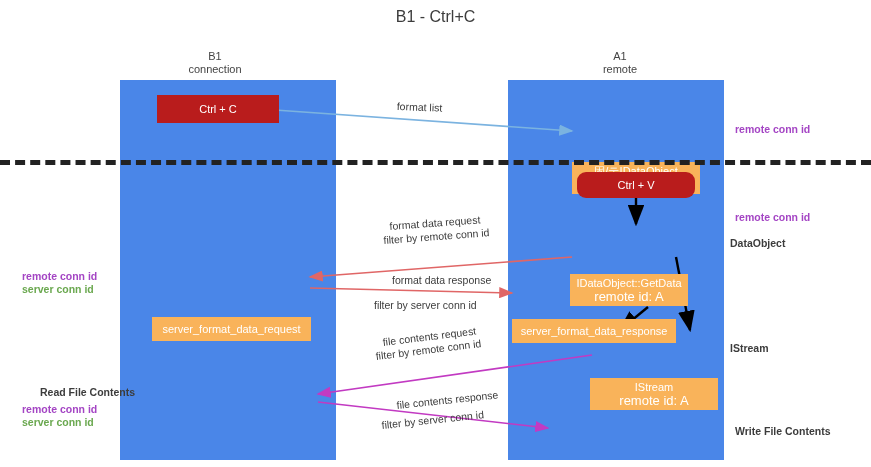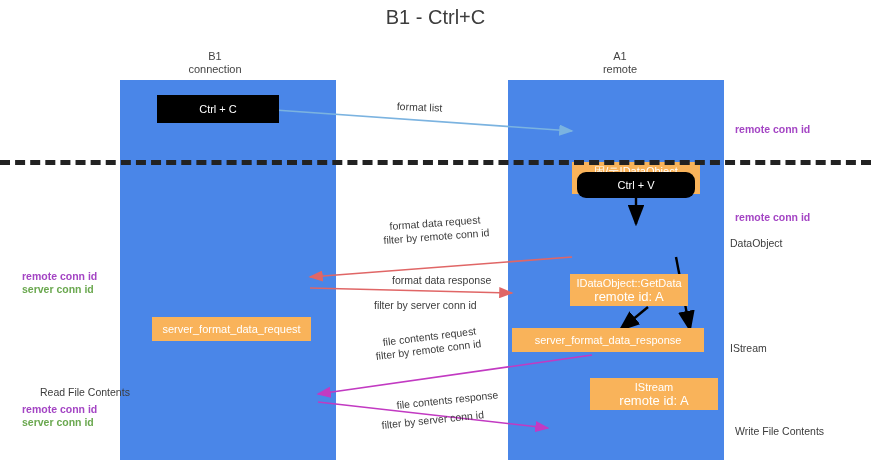--- a/index.html
+++ b/index.html
@@ -35,47 +35,48 @@
     flex-direction: column;
     align-items: center;
     justify-content: center;
     color: #ffffff;
     font-size: 11px;
     line-height: 13px;
     text-align: center;
     padding: 2px 4px;
   }
   .node.orange { background: #f9b35a; margin-top: 48px; }
-  .node.green  { background: #000000; text-align: right; }
+  .node.green  { background: #b91c1c; text-align: right; }
   .node-line2 { font-size: 13px; }
   .title {
     position: absolute;
     text-align: center;
     color: #3c3c3c;
-    font-size: 20px;
+    font-size: 16px;
     line-height: 18px;
     width: 100%;
   }
   .ann {
     position: absolute;
     font-size: 10.5px;
     line-height: 13px;
     color: #3c3c3c;
     white-space: nowrap;
   }
   .ann.purple { color: #a445c4; font-weight: bold; }
   .ann.green  { color: #6aa84f; font-weight: bold; }
   .ann.rot {
     transform-origin: left top;
   }
   .right-label {
     position: absolute;
     font-size: 10.5px;
     color: #3c3c3c;
     white-space: nowrap;
+    font-weight: bold;
   }
   svg.overlay {
     position: absolute;
     left: 0; top: 0;
     width: 871px;
     height: 467px;
     pointer-events: none;
   }
   .divider {
     position: absolute;
@@ -148,21 +149,21 @@
 
   <div class="node orange" style="left:570px; top:226px; width:118px; height:32px;">
     <div>IDataObject::GetData</div>
     <div class="node-line2">remote id: A</div>
   </div>
 
   <div class="node orange" style="left:152px; top:269px; width:159px; height:24px;">
     <div>server_format_data_request</div>
   </div>
 
-  <div class="node orange" style="left:512px; top:280px; width:192px; height:24px;">
+  <div class="node orange" style="left:512px; top:271px; width:164px; height:24px;">
     <div>server_format_data_response</div>
   </div>
 
   <div class="node orange" style="left:590px; top:330px; width:128px; height:32px;">
     <div>IStream</div>
     <div class="node-line2">remote id: A</div>
   </div>
 
 
 

